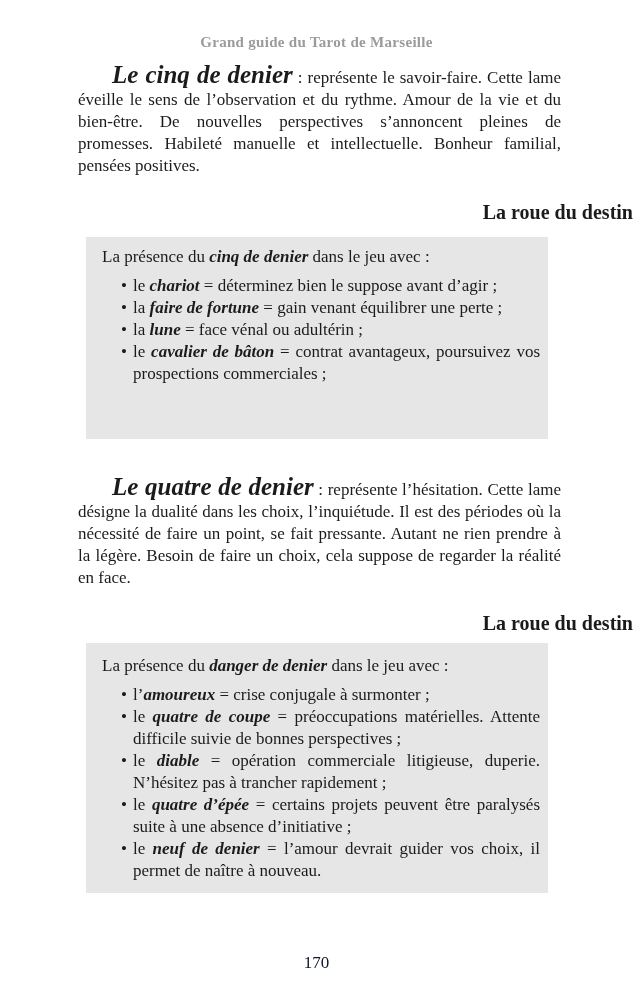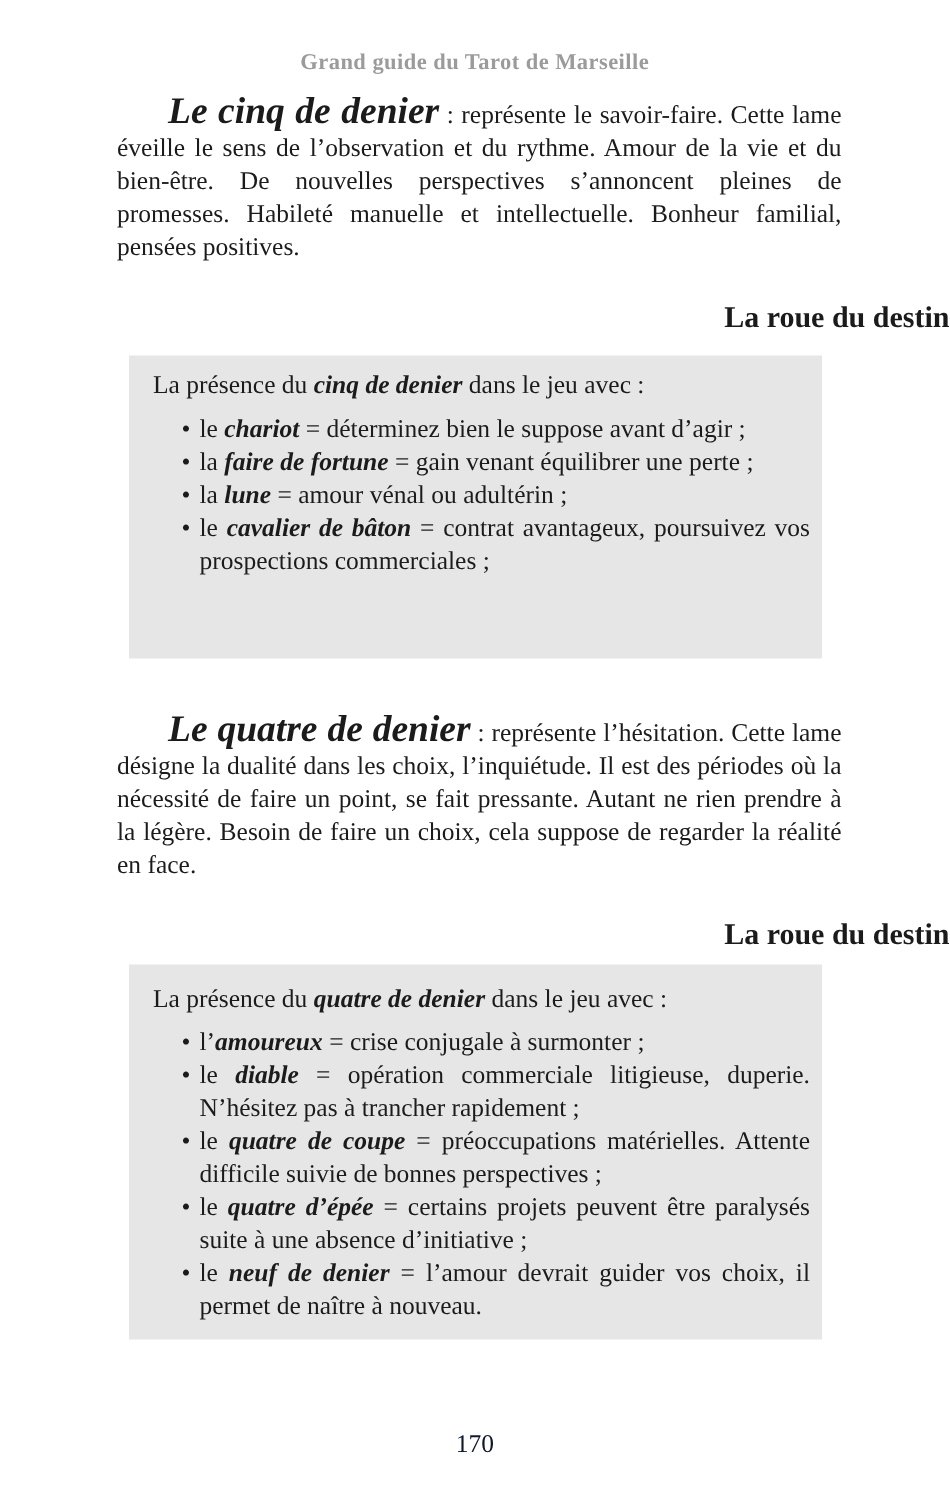--- a/index.html
+++ b/index.html
@@ -83,35 +83,35 @@
 
   <p class="body-para" id="para1"><span class="lead-title">Le cinq de denier</span><span> : </span><span>représente le savoir-faire. Cette lame éveille le sens de l’observation et du rythme. Amour de la vie et du bien-être. De nouvelles perspectives s’annoncent pleines de promesses. Habileté manuelle et intellectuelle. Bonheur familial, pensées positives.</span></p>
 
   <h2 class="section-heading" id="heading1">La roue du destin</h2>
 
   <div class="gray-box" id="box1">
     <p class="box-intro"><span>La présence du </span><span class="card">cinq de denier</span><span> dans le jeu avec :</span></p>
     <ul>
       <li><span>le </span><span class="card">chariot</span><span> = déterminez bien le suppose avant d’agir ;</span></li>
       <li><span>la </span><span class="card">faire de fortune</span><span> = gain venant équilibrer une perte ;</span></li>
-      <li><span>la </span><span class="card">lune</span><span> = amour vénal ou adultérin ;</span></li>
+      <li><span>la </span><span class="card">lune</span><span> = face vénal ou adultérin ;</span></li>
       <li><span>le </span><span class="card">cavalier de bâton</span><span> = contrat avantageux, poursuivez vos prospections commerciales ;</span></li>
     </ul>
   </div>
 
   <p class="body-para" id="para2"><span class="lead-title">Le quatre de denier</span><span> : </span><span>représente l’hésitation. Cette lame désigne la dualité dans les choix, l’inquiétude. Il est des périodes où la nécessité de faire un point, se fait pressante. Autant ne rien prendre à la légère. Besoin de faire un choix, cela suppose de regarder la réalité en face.</span></p>
 
   <h2 class="section-heading" id="heading2">La roue du destin</h2>
 
   <div class="gray-box" id="box2">
-    <p class="box-intro"><span>La présence du </span><span class="card">quatre de denier</span><span> dans le jeu avec :</span></p>
+    <p class="box-intro"><span>La présence du </span><span class="card">danger de denier</span><span> dans le jeu avec :</span></p>
     <ul>
       <li><span>l’</span><span class="card">amoureux</span><span> = crise conjugale à surmonter ;</span></li>
+      <li><span>le </span><span class="card">quatre de coupe</span><span> = préoccupations matérielles. Attente difficile suivie de bonnes perspectives ;</span></li>
       <li><span>le </span><span class="card">diable</span><span> = opération commerciale litigieuse, duperie. N’hésitez pas à trancher rapidement ;</span></li>
-      <li><span>le </span><span class="card">quatre de coupe</span><span> = préoccupations matérielles. Attente difficile suivie de bonnes perspectives ;</span></li>
       <li><span>le </span><span class="card">quatre d’épée</span><span> = certains projets peuvent être paralysés suite à une absence d’initiative ;</span></li>
       <li><span>le </span><span class="card">neuf de denier</span><span> = l’amour devrait guider vos choix, il permet de naître à nouveau.</span></li>
     </ul>
   </div>
 
   <div class="page-number">170</div>
 
 </div>
 
 </body></html>

